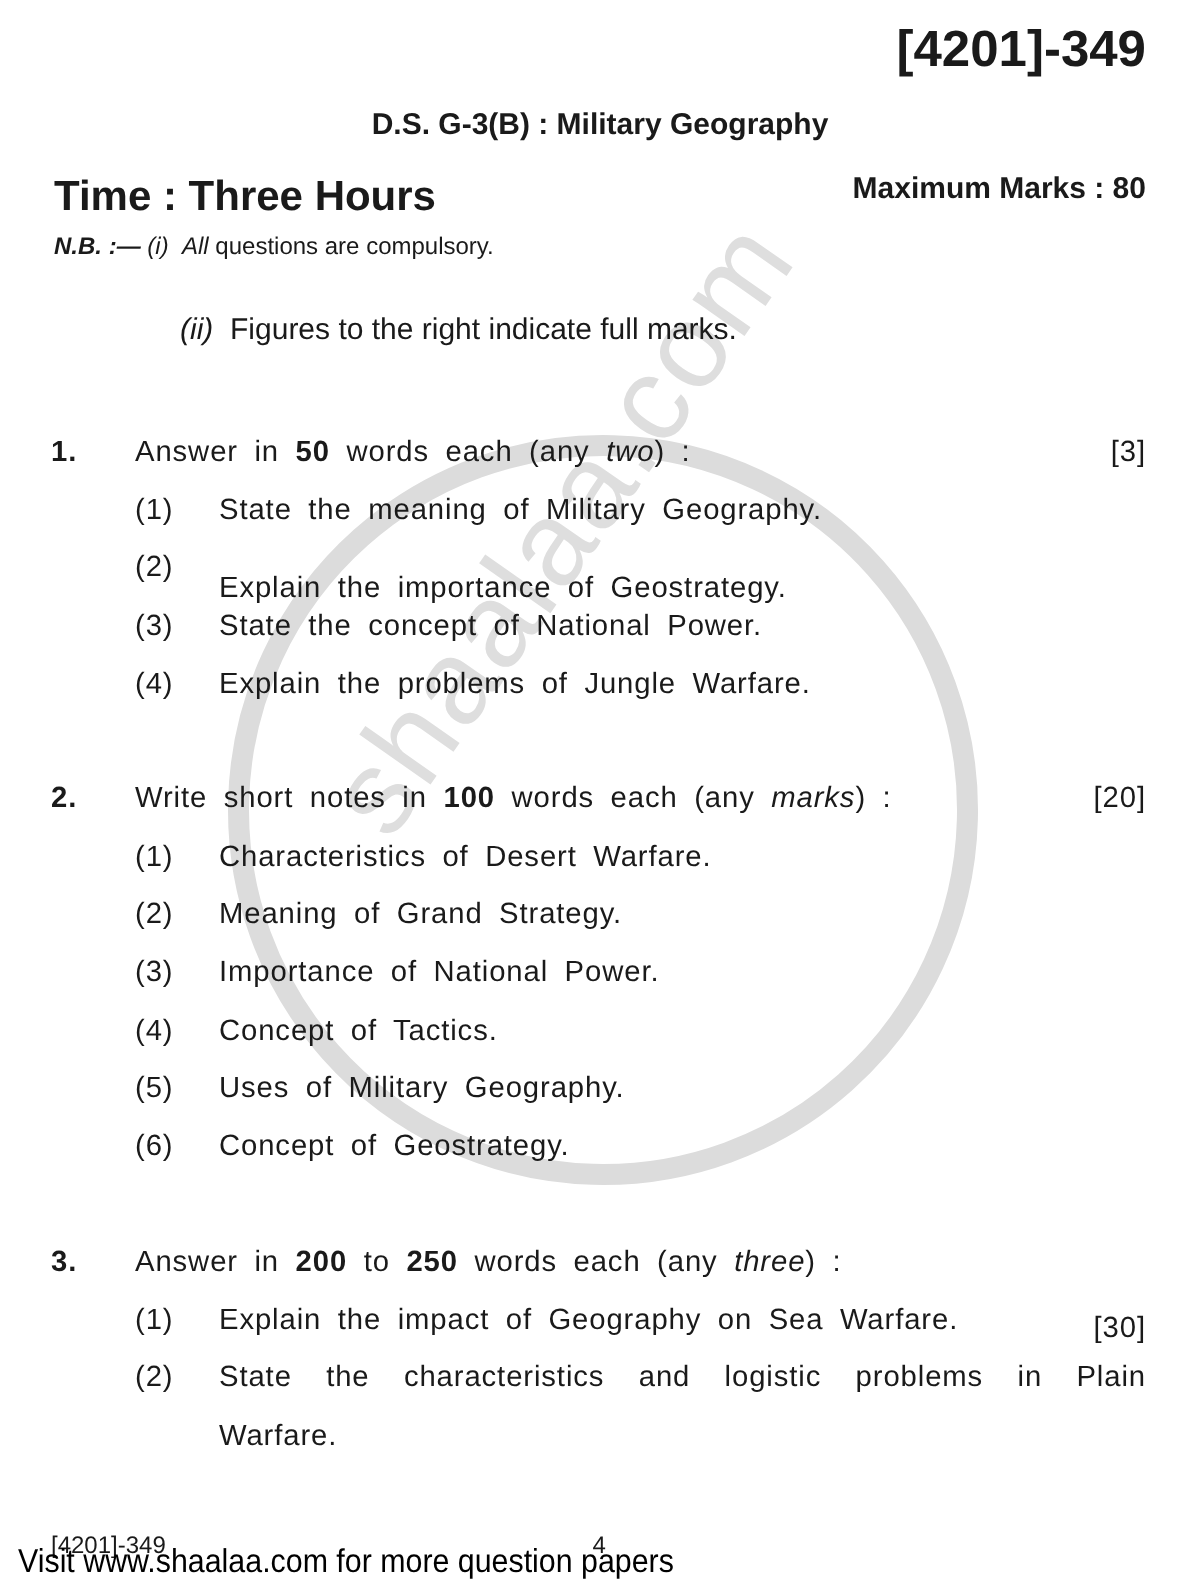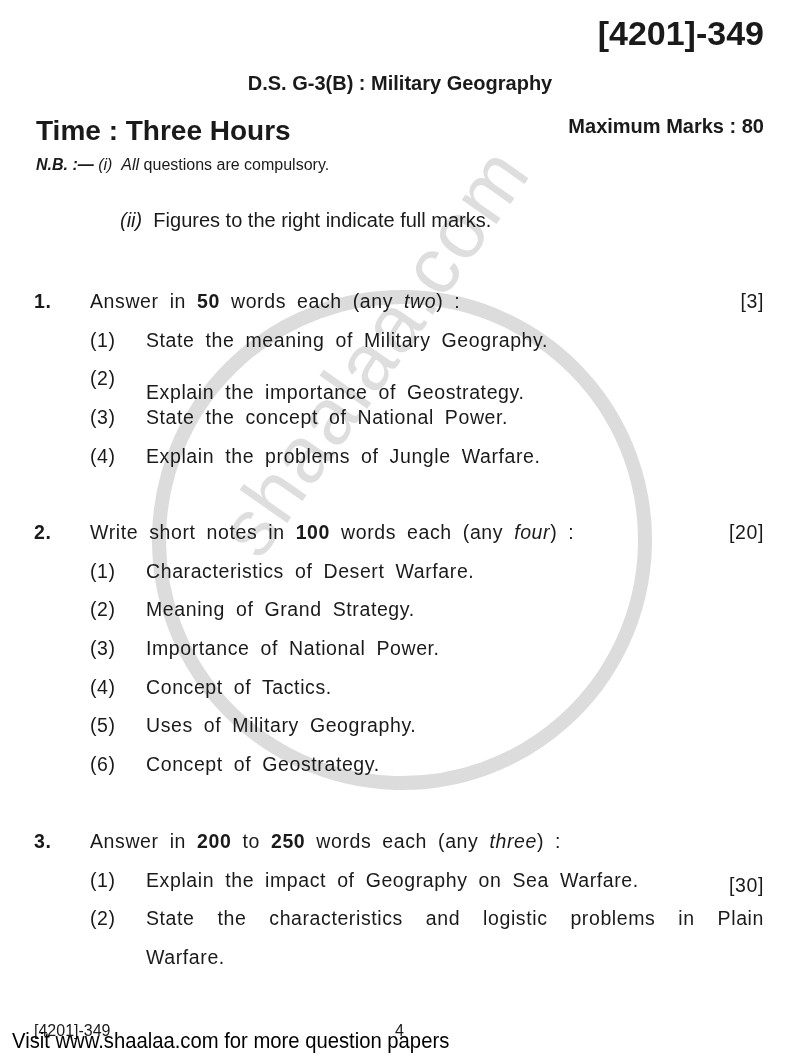--- a/index.html
+++ b/index.html
@@ -70,21 +70,21 @@
 <div class="abs txt itext serif" style="top:329px">State the meaning of Military Geography.</div>
 <div class="abs txt inum serif" style="top:367px">(2)</div>
 <div class="abs txt itext serif" style="top:381px">Explain the importance of Geostrategy.</div>
 <div class="abs txt inum serif" style="top:406px">(3)</div>
 <div class="abs txt itext serif" style="top:406px">State the concept of National Power.</div>
 <div class="abs txt inum serif" style="top:445px">(4)</div>
 <div class="abs txt itext serif" style="top:445px">Explain the problems of Jungle Warfare.</div>
 
 <div class="abs txt qnum serif" style="top:521px">2.</div>
 <div class="abs txt qtext serif" style="top:521px">
-  <span>Write short notes in</span> <b>100</b> <span>words each (any</span> <i>four</i><span>) :</span>
+  <span>Write short notes in</span> <b>100</b> <span>words each (any</span> <i>marks</i><span>) :</span>
 </div>
 <div class="abs txt qmark serif" style="top:521px">[20]</div>
 <div class="abs txt inum serif" style="top:560px">(1)</div>
 <div class="abs txt itext serif" style="top:560px">Characteristics of Desert Warfare.</div>
 <div class="abs txt inum serif" style="top:598px">(2)</div>
 <div class="abs txt itext serif" style="top:598px">Meaning of Grand Strategy.</div>
 <div class="abs txt inum serif" style="top:637px">(3)</div>
 <div class="abs txt itext serif" style="top:637px">Importance of National Power.</div>
 <div class="abs txt inum serif" style="top:676px">(4)</div>
 <div class="abs txt itext serif" style="top:676px">Concept of Tactics.</div>

